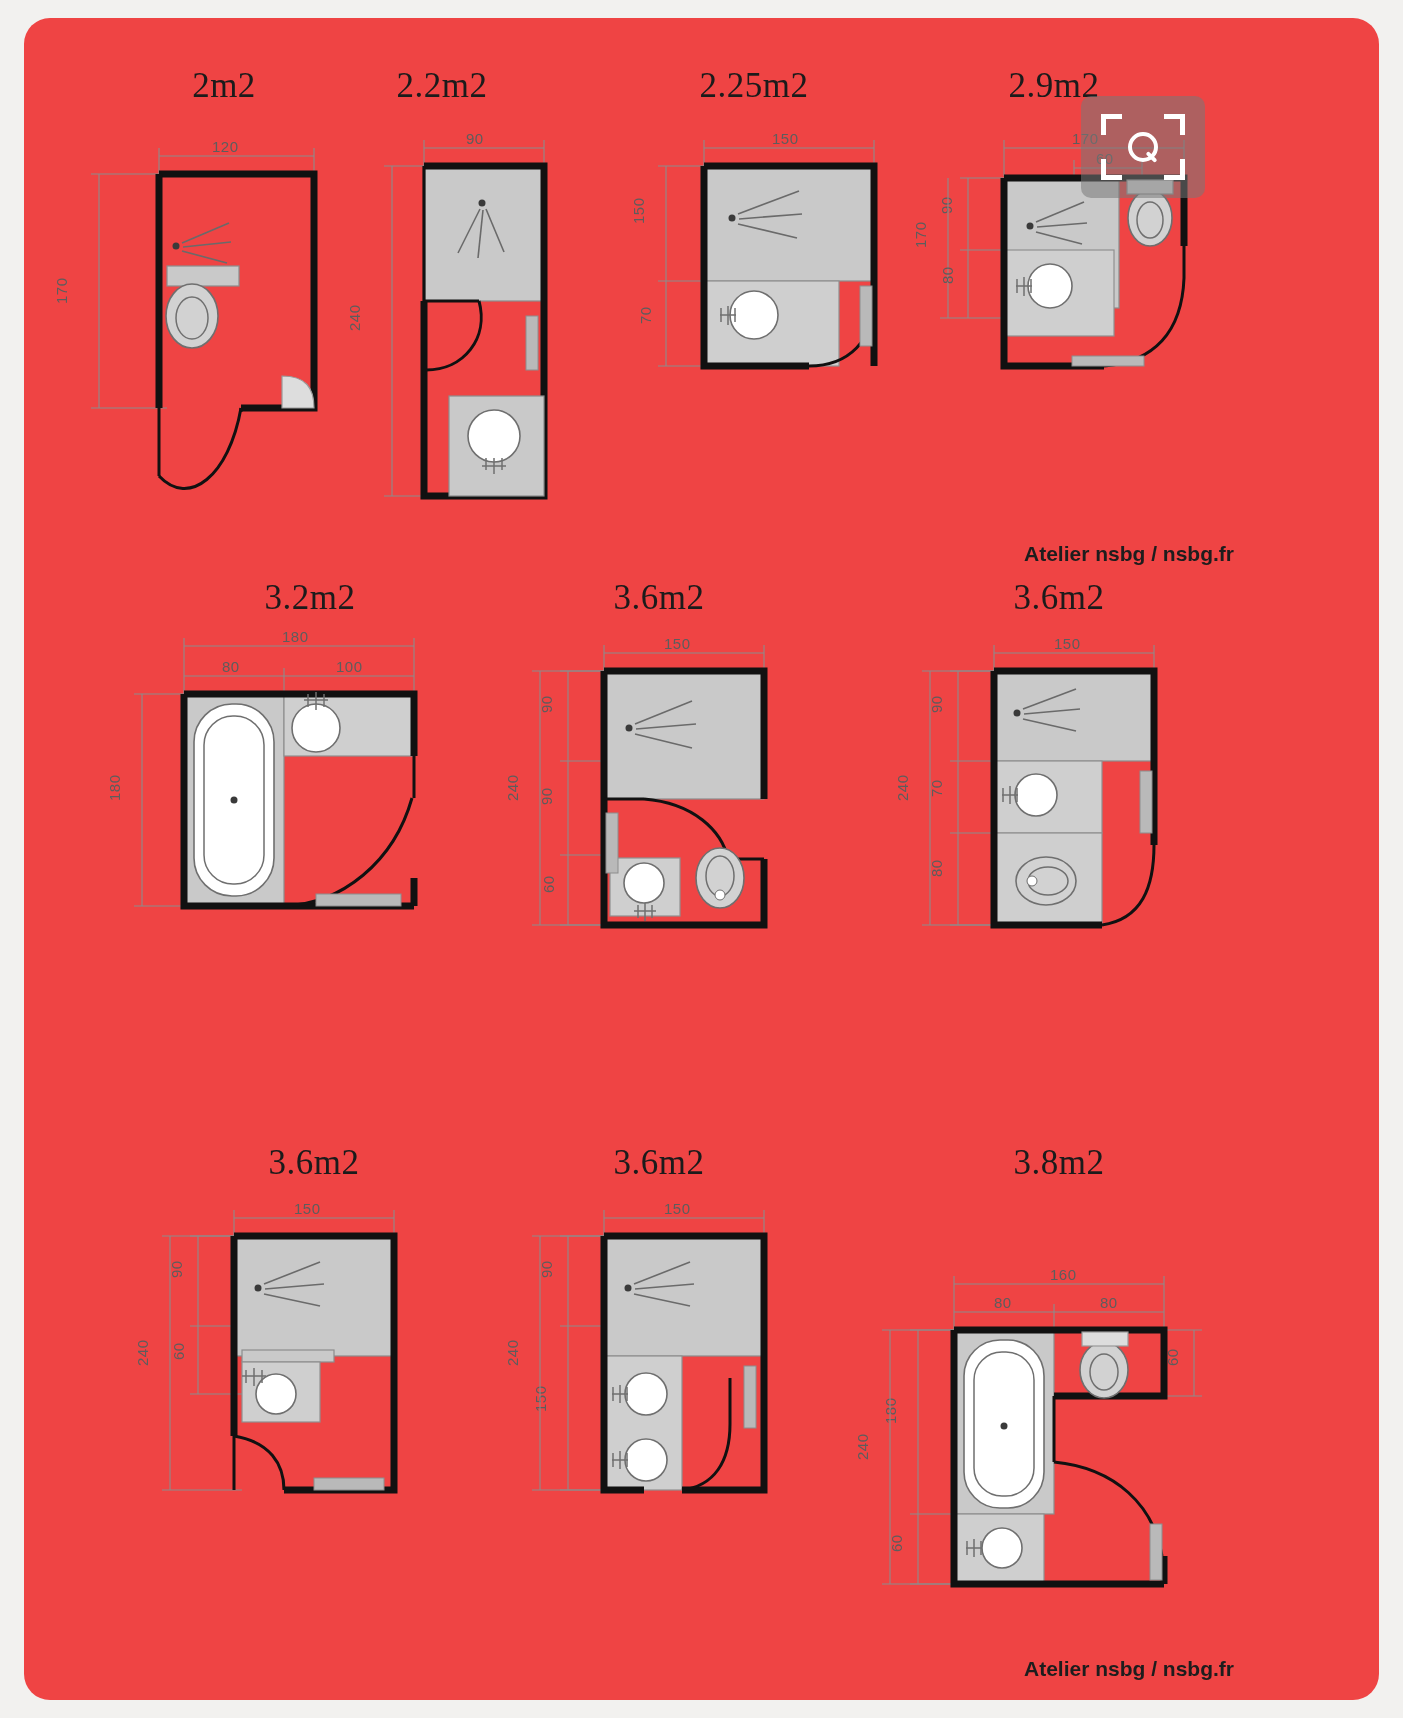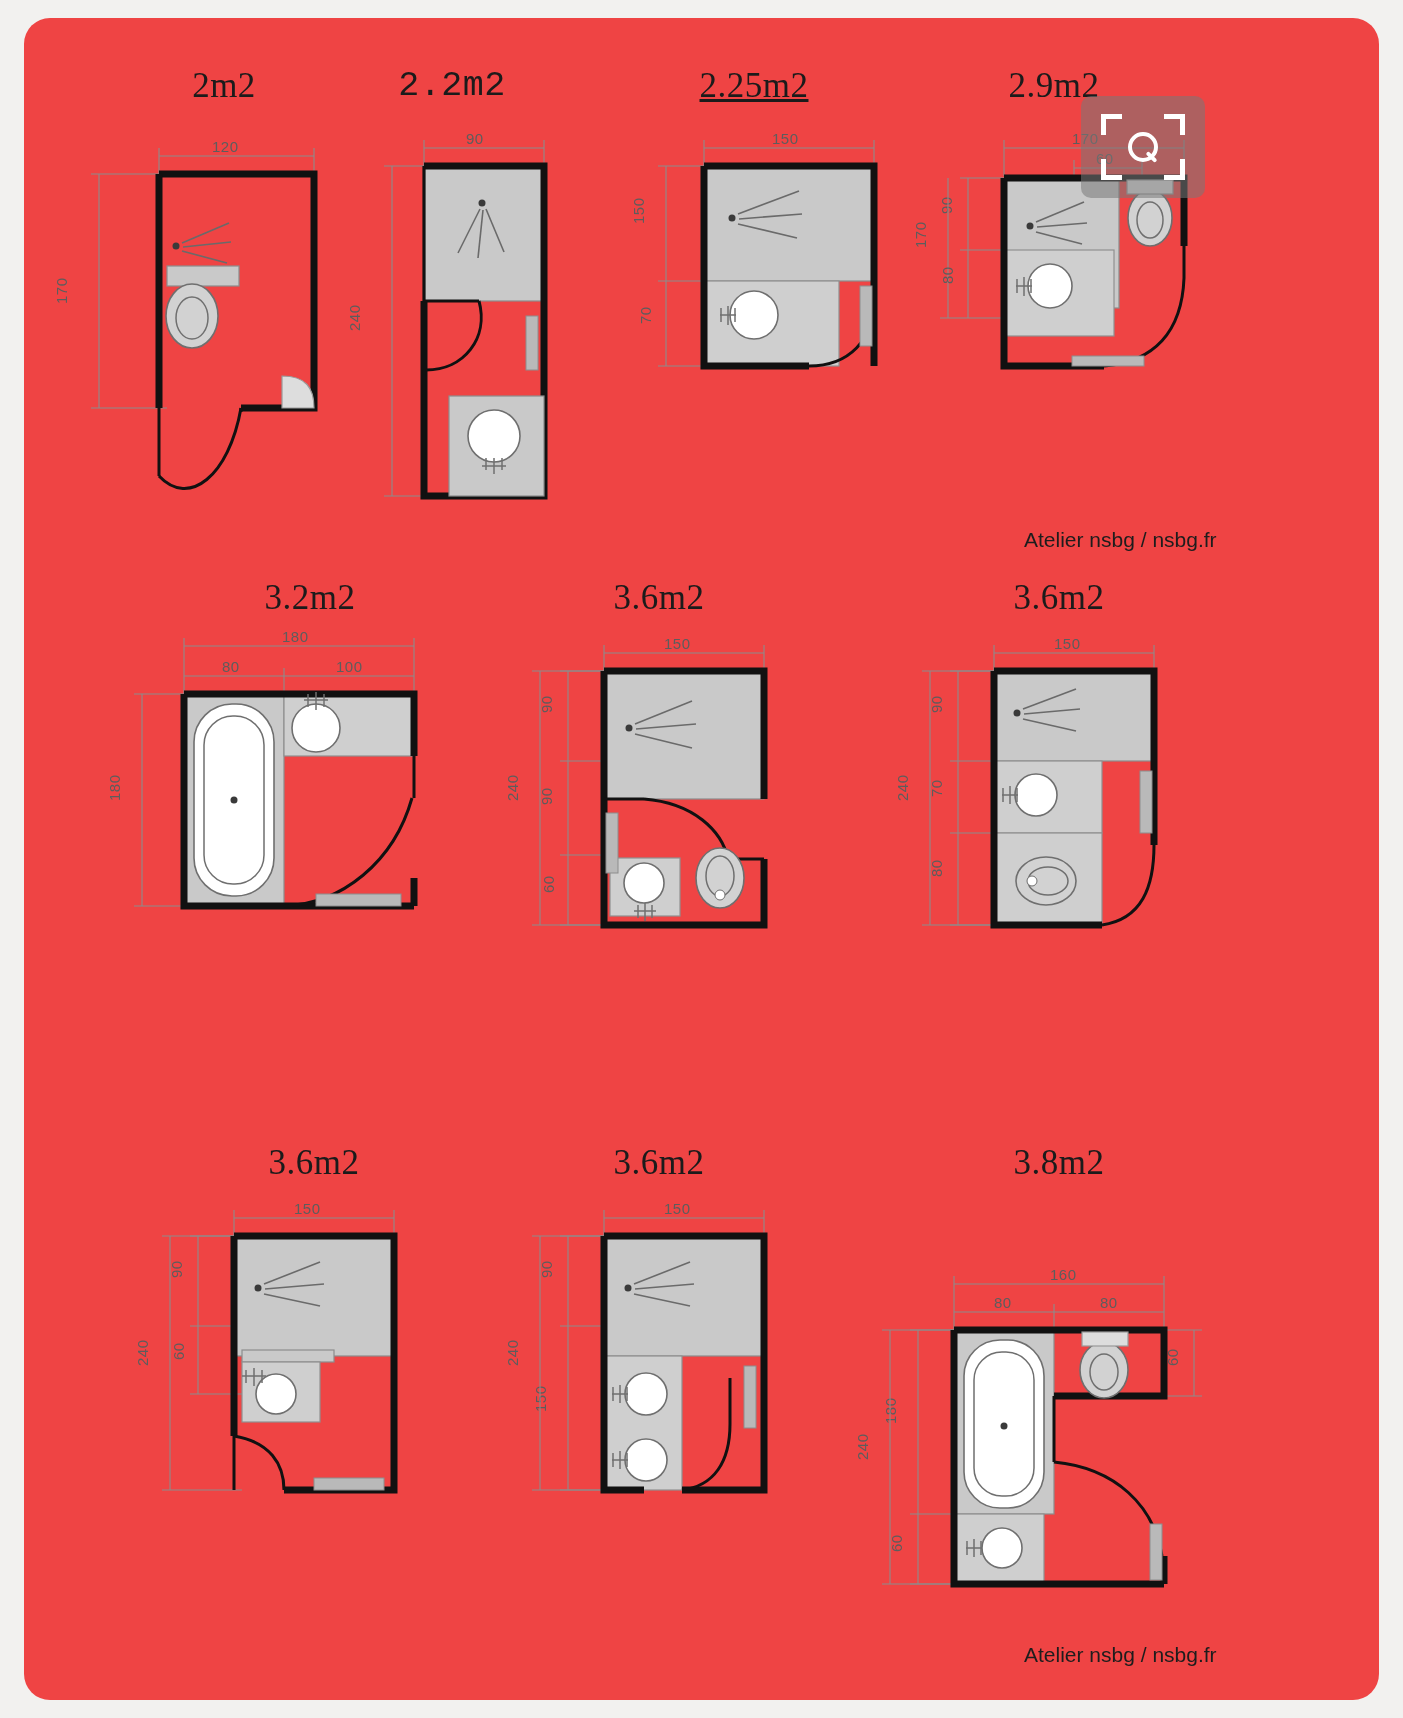--- a/index.html
+++ b/index.html
@@ -34,23 +34,24 @@
     font-size: 35px;
     color: #1b1b1b;
     letter-spacing: 0.5px;
     white-space: nowrap;
     text-align: center;
   }
   .credit {
     position: absolute;
     font-family: "Liberation Sans", sans-serif;
     font-size: 21px;
-    font-weight: normal;
+    font-weight: bold;
     color: #1d1d1d;
     white-space: nowrap;
+    margin-top: 14px;
   }
   svg { display: block; overflow: visible; }
   .wall { fill: none; stroke: #111111; stroke-width: 7; }
   .thinwall { fill: none; stroke: #111111; stroke-width: 3.2; }
   .fill-grey { fill: #c9c9c9; stroke: #8d8d8d; stroke-width: 1.2; }
   .fill-grey2 { fill: #cfcfcf; stroke: #909090; stroke-width: 1.2; }
   .fill-light { fill: #dddddd; stroke: #9a9a9a; stroke-width: 1.2; }
   .fix { fill: #ffffff; stroke: #6f6f6f; stroke-width: 1.6; }
   .fix2 { fill: #d2d2d2; stroke: #6f6f6f; stroke-width: 1.6; }
   .line { stroke: #6f6f6f; stroke-width: 1.5; fill: none; }
@@ -139,21 +140,21 @@
 
         <circle cx="107" cy="120" r="3.5" fill="#3a3a3a"></circle>
         <path class="sprayline" d="M113,117 L160,97"></path>
         <path class="sprayline" d="M114,121 L162,116"></path>
         <path class="sprayline" d="M113,125 L158,137"></path>
 
         <path class="fill-light" d="M213,250 C237,250 245,262 245,282 L213,282 Z"></path>
       </svg>
     </div>
 
-    <div class="title" style="left:348px; top:48px; width:160px;font-family:Liberation Mono, monospace;">2.2m2</div>
+    <div class="title" style="left:338px; top:48px; width:160px;">2.2m2</div>
     <div class="plan" style="left:330px; top:100px;">
       <svg width="280" height="420" viewBox="0 0 280 420">
         <line class="dimline" x1="70" y1="30" x2="190" y2="30"></line>
         <line class="dimtick" x1="70" y1="22" x2="70" y2="60"></line>
         <line class="dimtick" x1="190" y1="22" x2="190" y2="60"></line>
         <text class="dimtext" x="112" y="26">90</text>
         <line class="dimline" x1="38" y1="48" x2="38" y2="378"></line>
         <line class="dimtick" x1="30" y1="48" x2="78" y2="48"></line>
         <line class="dimtick" x1="30" y1="378" x2="78" y2="378"></line>
         <text class="dimtext" x="34" y="185" transform="rotate(-90 34 213)">240</text>
@@ -176,21 +177,21 @@
         <circle class="fix" cx="140" cy="318" r="26"></circle>
         <path class="line" d="M128,348 L152,348"></path>
         <path class="line" d="M140,340 L140,356"></path>
         <path class="line" d="M132,340 L132,352"></path>
         <path class="line" d="M148,340 L148,352"></path>
 
         <rect class="bar" x="172" y="198" width="12" height="54"></rect>
       </svg>
     </div>
 
-    <div class="title" style="left:640px; top:48px; width:180px;text-decoration:underline;">2.25m2</div>
+    <div class="title" style="left:640px; top:48px; width:180px;">2.25m2</div>
     <div class="plan" style="left:600px; top:100px;">
       <svg width="320" height="320" viewBox="0 0 320 320">
         <line class="dimline" x1="80" y1="30" x2="250" y2="30"></line>
         <line class="dimtick" x1="80" y1="22" x2="80" y2="60"></line>
         <line class="dimtick" x1="250" y1="22" x2="250" y2="60"></line>
         <text class="dimtext" x="148" y="26">150</text>
         <line class="dimline" x1="42" y1="48" x2="42" y2="163"></line>
         <line class="dimtick" x1="34" y1="48" x2="88" y2="48"></line>
         <line class="dimtick" x1="34" y1="163" x2="88" y2="163"></line>
         <text class="dimtext" x="38" y="88" transform="rotate(-90 38 106)">150</text>

